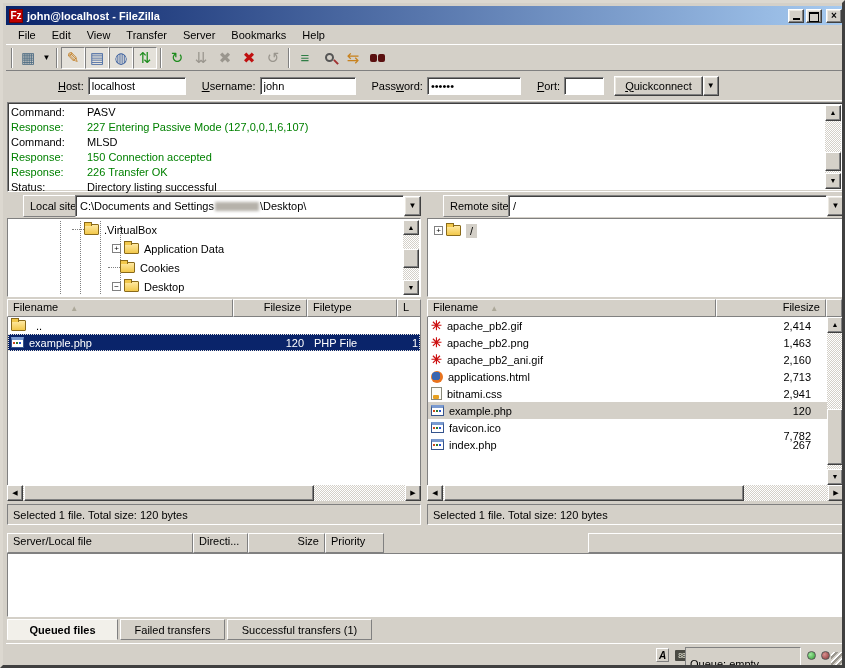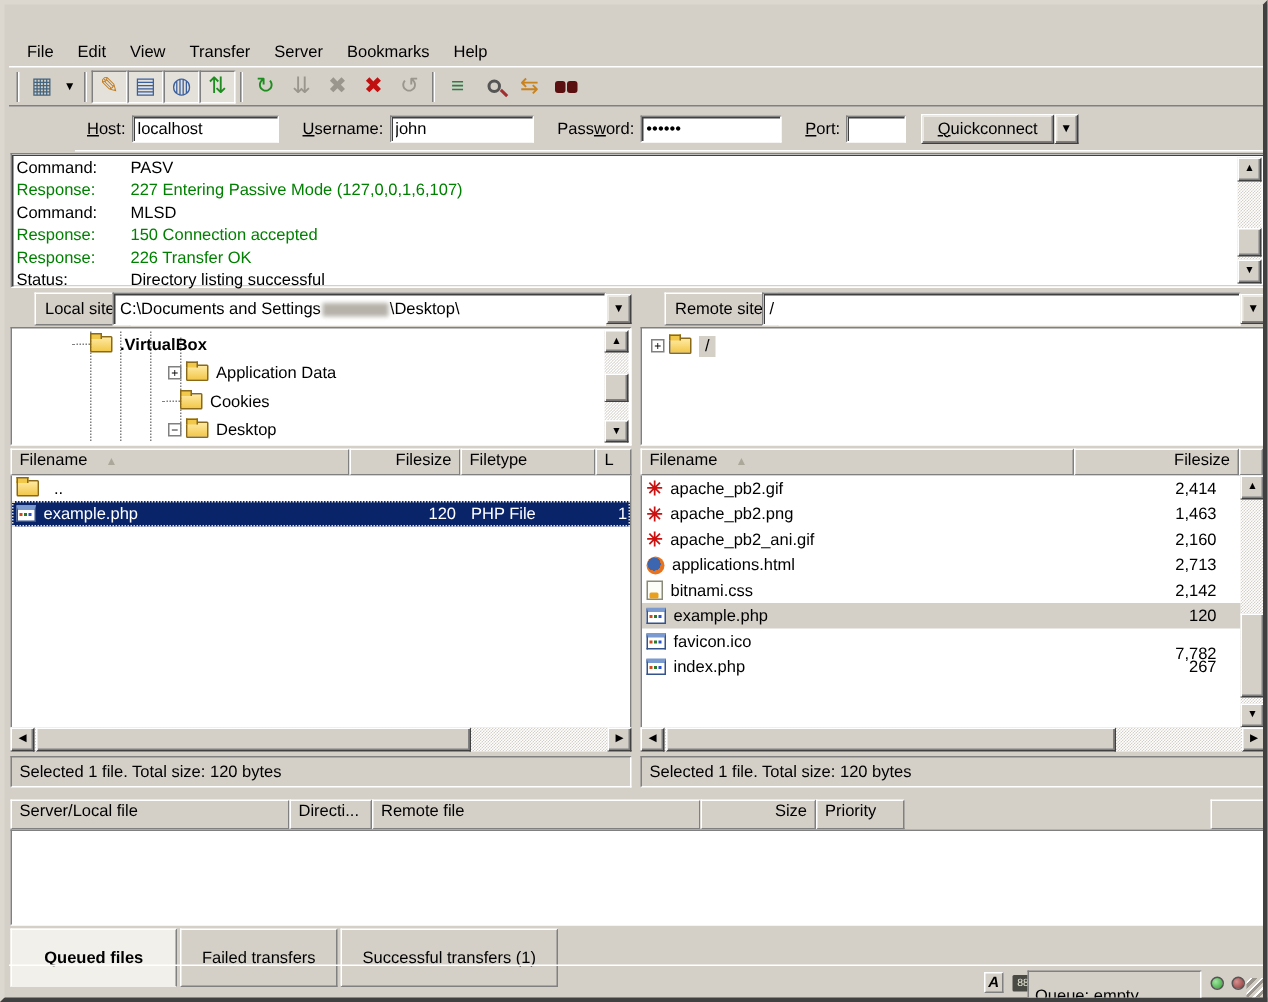--- a/index.html
+++ b/index.html
@@ -86,38 +86,45 @@
   .icon-php::before { content:""; position:absolute; left:1px; top:2px; width:2px; height:2px; background:#d04a1e; box-shadow:3px 0 0 #2a7a2a, 6px 0 0 #2a52d0; }
   .icon-ff { width:12px; height:12px; border-radius:50%; background:radial-gradient(circle at 42% 42%, #3c66b0 0 44%, #e8731e 45% 100%); }
   .icon-css { width:11px; height:13px; background:#fdfdf8; border:1px solid #8a8a7a; position:relative; }
   .icon-css::before { content:""; position:absolute; left:1px; top:7px; width:6px; height:4px; background:#e8a01e; border-radius:1px; }
   .icon-img { color:#cc1111; font-size:13px; line-height:13px; font-weight:bold; }
   .statusline { left:0; right:0; top:309px; height:21px; border:1px solid; border-color:#808080 #fff #fff #808080; display:flex; align-items:center; padding:0 5px; }
   
   .queue-hdr { left:4px; top:530px; width:837px; height:20px; display:flex; }
   .queue-body { left:4px; top:550px; width:837px; height:64px; }
   
-  .tab { top:616px; height:39px; display:flex; align-items:center; justify-content:center; border:1px solid; border-color:#fff #808080 #808080 #fff; background:#d4d0c8; }
+  .tab { top:616px; height:21px; display:flex; align-items:center; justify-content:center; border:1px solid; border-color:#fff #808080 #808080 #fff; background:#d4d0c8; }
   .tab.active { background:#f2f0ea; font-weight:bold; border-bottom-color:#f2f0ea; }
   
   .statusbar { left:3px; top:640px; width:839px; height:23px; border-top:1px solid #fff; }
   .sb-queue { right:44px; top:3px; width:116px; height:17px; border:1px solid; border-color:#808080 #fff #fff #808080; display:flex; align-items:center; padding:16px 4px; background:#d4d0c8; }
   .led { width:9px; height:9px; border-radius:50%; top:7px; border:1px solid #555; }
   .led-green { background:radial-gradient(circle at 35% 35%, #9fe69f, #2f9e2f); }
   .led-red { background:radial-gradient(circle at 35% 35%, #d89090, #8a3535); }
   .grip { right:1px; bottom:1px; width:13px; height:13px; background:repeating-linear-gradient(135deg, transparent 0 2px, #fff 2px 3px, #9a968e 3px 5px); }
   .ascii-ind { width:13px; height:14px; font-size:10px; font-weight:bold; font-style:italic; text-align:center; line-height:14px; }
   .speed-ind { width:18px; height:11px; background:#4a4a44; color:#e8e8d8; font-size:7px; line-height:11px; text-align:center; top:6px; border-radius:1px; letter-spacing:0; }
   .num { text-align:right; }
 </style>
 </head>
 <body>
 
 <div id="win">
 
+  <div class="abs titlebar">
+    <span class="fzlogo">Fz</span>
+    <span class="title-text">john@localhost - FileZilla</span>
+    <span class="winbtn raised2 glyph-min"></span>
+    <span class="winbtn raised2 glyph-max"></span>
+    <span class="winbtn raised2" style="margin-left:4px">×</span>
+  </div>
 
   <div class="abs menubar">
     <span class="menu-item">File</span>
     <span class="menu-item">Edit</span>
     <span class="menu-item">View</span>
     <span class="menu-item">Transfer</span>
     <span class="menu-item">Server</span>
     <span class="menu-item">Bookmarks</span>
     <span class="menu-item">Help</span>
   </div>
@@ -228,21 +235,21 @@
         <span class="redacted"></span>
         <span>\Desktop\</span>
     </div>
     <div class="abs combo-dd raised2" style="right:0;"><span>▼</span></div>
 
     <div class="abs treebox sunkenflat">
       <div class="abs tree-vline" style="left:52px;"></div>
       <div class="abs tree-vline" style="left:72px;"></div>
       <div class="abs tree-vline" style="left:92px;"></div>
       <div class="abs tree-vline" style="left:112px; top:6px; bottom:6px;"></div>
-      <div class="abs tree-row" style="top:1px; padding-left:40px;font-weight:bold;">
+      <div class="abs tree-row" style="top:1px; padding-left:64px;">
         <span class="tree-stub"></span>
           <span class="folder"></span>
           <span>.VirtualBox</span>
       </div>
       <div class="abs tree-row" style="top:20px; padding-left:104px;">
         <span class="expander">+</span>
           <span class="folder"></span>
           <span>Application Data</span>
       </div>
       <div class="abs tree-row" style="top:39px; padding-left:100px;">
@@ -326,21 +333,21 @@
           <span class="abs num" style="left:289px; width:94px;">2,160</span>
         </div>
       <div class="lrow">
           <span class="icon-ff fi"></span>
           <span class="name">applications.html</span>
           <span class="abs num" style="left:289px; width:94px;">2,713</span>
         </div>
       <div class="lrow">
           <span class="icon-css fi"></span>
           <span class="name">bitnami.css</span>
-          <span class="abs num" style="left:289px; width:94px;">2,142</span>
+          <span class="abs num" style="left:289px; width:94px;">2,941</span>
         </div>
       <div class="lrow sel-inactive">
           <span class="icon-php fi"></span>
           <span class="name">example.php</span>
           <span class="abs num" style="left:289px; width:94px;">120</span>
         </div>
       <div class="lrow">
           <span class="icon-php fi"></span>
           <span class="name">favicon.ico</span>
           <span class="abs num" style="left:289px; width:94px;margin-top:16px;">7,782</span>
@@ -360,21 +367,20 @@
       <div class="abs sbtn" style="left:0; top:0; width:16px; height:16px;">◀</div>
       <div class="abs sthumb" style="left:17px; top:0; width:72%; height:16px;"></div>
       <div class="abs sbtn" style="right:0; top:0; width:16px; height:16px;">▶</div>
     </div>
     <div class="abs statusline">Selected 1 file. Total size: 120 bytes</div>
   </div>
 
   <div class="abs queue-hdr">
     <div class="hcell" style="width:186px; height:20px;">Server/Local file</div>
     <div class="hcell" style="width:55px; height:20px;">Directi...</div>
-    <div class="hcell" style="width:219px; height:20px;">Remote file</div>
     <div class="hcell num" style="width:77px; height:20px;">Size</div>
     <div class="hcell" style="width:59px; height:20px;">Priority</div>
     <div class="hcell" style="width:204px; height:20px;margin-top:28px;">Status</div>
     <div class="hcell" style="flex:1; height:20px;"></div>
   </div>
   <div class="abs queue-body sunkenflat"></div>
 
   <div class="abs tab active" style="left:4px; width:111px;">Queued files</div>
   <div class="abs tab" style="left:117px; width:105px;">Failed transfers</div>
   <div class="abs tab" style="left:224px; width:145px;">Successful transfers (1)</div>

